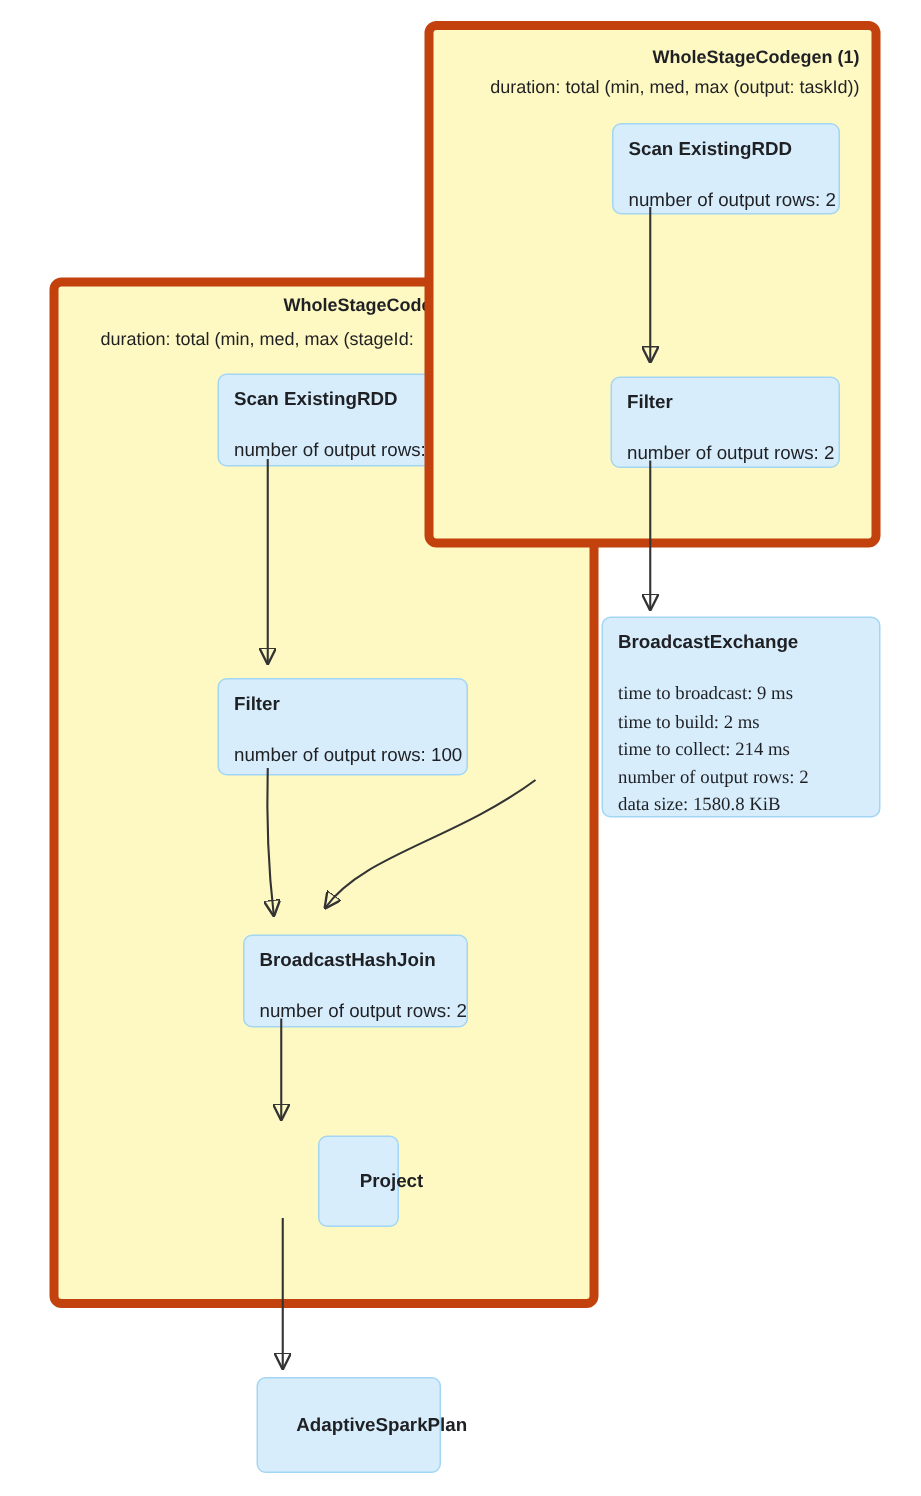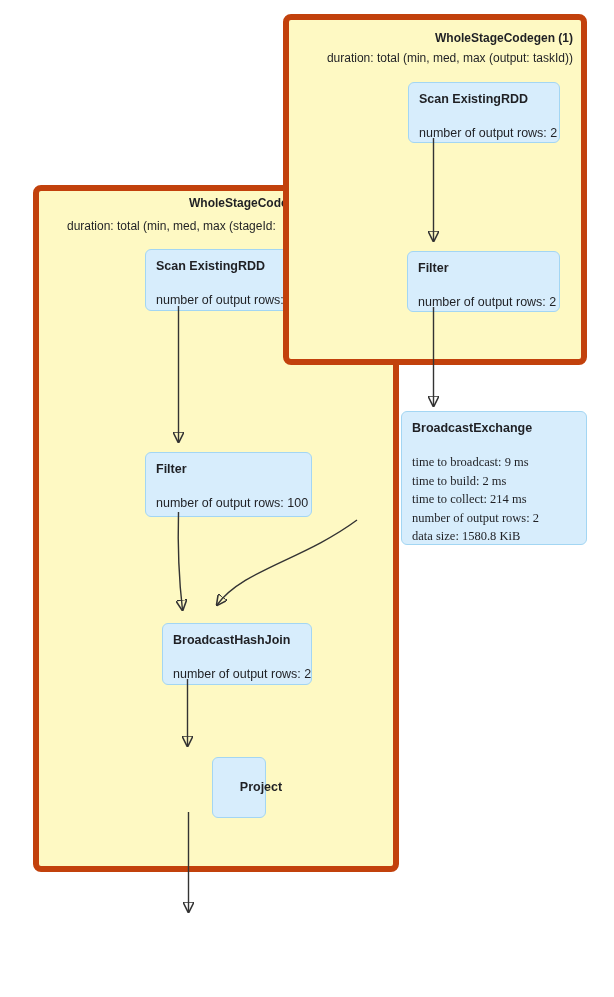--- a/index.html
+++ b/index.html
@@ -101,20 +101,23 @@
     <div class="ntitle">BroadcastExchange</div>
     <div class="nmetric">
       <div>time to broadcast: 9 ms</div>
       <div>time to build: 2 ms</div>
       <div>time to collect: 214 ms</div>
       <div>number of output rows: 2</div>
       <div>data size: 1580.8 KiB</div>
     </div>
   </div>
 
+  <div class="node single" id="n-asp">
+    <div class="ntitle">AdaptiveSparkPlan</div>
+  </div>
 
   <svg class="edges" width="614" height="997">
     <defs>
       <marker id="ah" viewBox="0 0 10 10" refX="9" refY="5" markerWidth="8" markerHeight="8" orient="auto">
         <path d="M0,0 L10,5 L0,10 z" fill="#333333" stroke="none"></path>
       </marker>
     </defs>
     <path d="M433.5,138 V241" marker-end="url(#ah)"></path>
     <path d="M433.5,307 V406" marker-end="url(#ah)"></path>
     <path d="M357,520 C303,560 242,570 217,605" marker-end="url(#ah)"></path>

